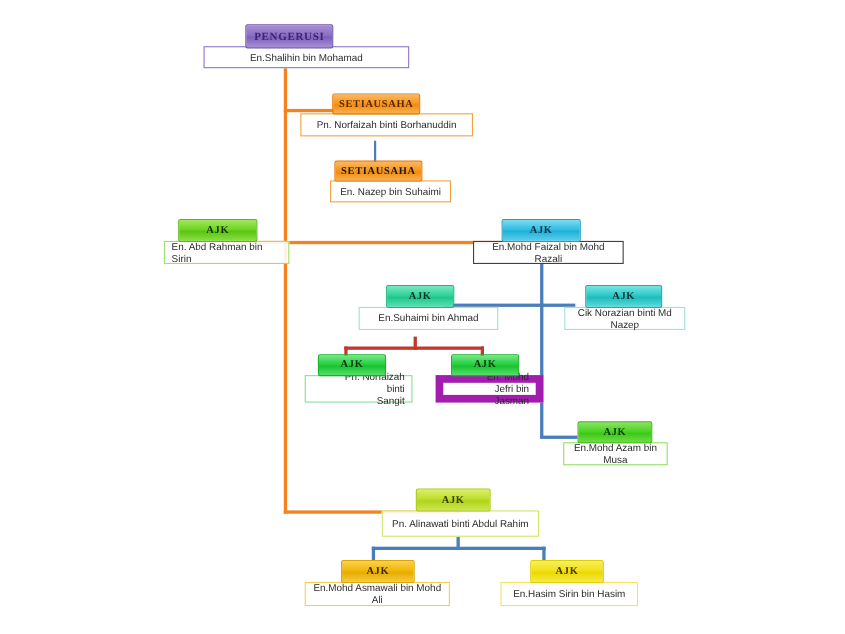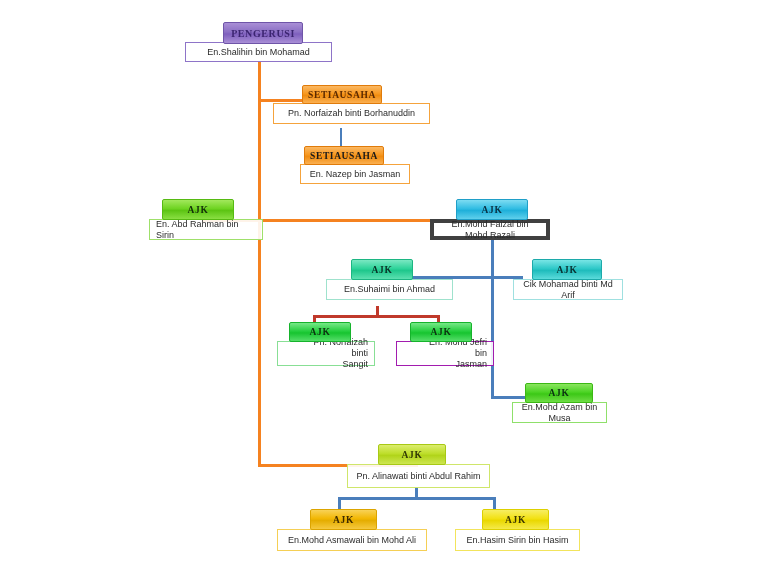--- a/index.html
+++ b/index.html
@@ -72,78 +72,78 @@
 
   <div class="conn" style="left:415px;top:488px;width:3px;height:12px;background:#4a7ebb;"></div>
   <div class="conn" style="left:338px;top:497px;width:158px;height:3px;background:#4a7ebb;"></div>
   <div class="conn" style="left:338px;top:497px;width:3px;height:13px;background:#4a7ebb;"></div>
   <div class="conn" style="left:493px;top:497px;width:3px;height:13px;background:#4a7ebb;"></div>
 
   <div class="node" style="left:185px;top:22px;">
     <div class="hdr" style="left:38px;top:0;width:80px;height:22px;font-size:10px;color:#3b2470;
                 background:linear-gradient(180deg,#a98fd6 0%,#8b6fc4 45%,#7e5fbd 55%,#a98fd6 100%);
                 border:1px solid #6f55a8;">PENGERUSI</div>
-    <div class="body ctr" style="left:0;top:20px;width:147px;height:20px;border:1px solid #8e74c8;">En.Shalihin bin Mohamad</div>
+    <div class="body ctr" style="left:0;top:20px;width:187px;height:20px;border:1px solid #8e74c8;">En.Shalihin bin Mohamad</div>
   </div>
 
   <div class="node" style="left:273px;top:85px;">
     <div class="hdr" style="left:29px;top:0;width:80px;height:19px;font-size:9.5px;color:#5c2a00;
                 background:linear-gradient(180deg,#fbb863 0%,#f79820 45%,#f08c10 55%,#fbb052 100%);
                 border:1px solid #e07b0a;">SETIAUSAHA</div>
     <div class="body ctr" style="left:0;top:18px;width:157px;height:21px;border:1px solid #f5a33c;">Pn. Norfaizah binti Borhanuddin</div>
   </div>
 
   <div class="node" style="left:300px;top:146px;">
     <div class="hdr" style="left:4px;top:0;width:80px;height:19px;font-size:9.5px;color:#1a1a1a;
                 background:linear-gradient(180deg,#fbb863 0%,#f79820 45%,#f08c10 55%,#fbb052 100%);
                 border:1px solid #e07b0a;">SETIAUSAHA</div>
-    <div class="body ctr" style="left:0;top:18px;width:110px;height:20px;border:1px solid #f5a33c;">En. Nazep  bin Jasman</div>
+    <div class="body ctr" style="left:0;top:18px;width:110px;height:20px;border:1px solid #f5a33c;">En. Nazep  bin Suhaimi</div>
   </div>
 
   <div class="node" style="left:149px;top:199px;">
     <div class="hdr" style="left:13px;top:0;width:72px;height:21px;font-size:9.5px;color:#14300a;
                 background:linear-gradient(180deg,#a2e85c 0%,#6fd422 45%,#5cc413 55%,#8adf42 100%);
                 border:1px solid #56ba12;">AJK</div>
     <div class="body" style="left:0;top:20px;width:114px;height:21px;border:1px solid #9fe06a;">En. Abd Rahman bin Sirin</div>
   </div>
 
   <div class="node" style="left:430px;top:199px;">
     <div class="hdr" style="left:26px;top:0;width:72px;height:21px;font-size:9.5px;color:#0b3244;
                 background:linear-gradient(180deg,#7ddcf2 0%,#32bde3 45%,#1fb0da 55%,#5fd0ec 100%);
                 border:1px solid #1f9fc8;">AJK</div>
-    <div class="body ctr" style="left:0;top:20px;width:120px;height:21px;border:4px solid #404040;">En.Mohd Faizal bin Mohd Razali</div>
+    <div class="body ctr" style="left:0;top:20px;width:137px;height:21px;border:1px solid #404040;">En.Mohd Faizal bin Mohd Razali</div>
   </div>
 
   <div class="node" style="left:326px;top:259px;">
     <div class="hdr" style="left:25px;top:0;width:62px;height:21px;font-size:9.5px;color:#0a3327;
                 background:linear-gradient(180deg,#7ae8c2 0%,#2fd39a 45%,#1fc78c 55%,#5ce0b0 100%);
                 border:1px solid #1cb682;">AJK</div>
     <div class="body ctr" style="left:0;top:20px;width:127px;height:21px;border:1px solid #9fe2cd;">En.Suhaimi bin Ahmad</div>
   </div>
 
   <div class="node" style="left:513px;top:259px;">
     <div class="hdr" style="left:19px;top:0;width:70px;height:21px;font-size:9.5px;color:#0a3333;
                 background:linear-gradient(180deg,#78e5e5 0%,#2ec8c8 45%,#1fbcbc 55%,#5bdbdb 100%);
                 border:1px solid #1caaaa;">AJK</div>
-    <div class="body ctr" style="left:0;top:20px;width:110px;height:21px;border:1px solid #9fe0e0;">Cik Mohamad binti Md Arif</div>
+    <div class="body ctr" style="left:0;top:20px;width:110px;height:21px;border:1px solid #9fe0e0;">Cik Norazian binti Md Nazep</div>
   </div>
 
   <div class="node" style="left:277px;top:322px;">
     <div class="hdr" style="left:12px;top:0;width:62px;height:20px;font-size:9.5px;color:#0c3311;
                 background:linear-gradient(180deg,#76e887 0%,#26cf3f 45%,#17c430 55%,#56de6a 100%);
                 border:1px solid #16b32c;">AJK</div>
     <div class="body rt" style="left:0;top:19px;width:98px;height:25px;border:1px solid #88df95;">Pn. Norfaizah binti
 Sangit</div>
   </div>
 
   <div class="node" style="left:396px;top:322px;">
     <div class="hdr" style="left:14px;top:0;width:62px;height:20px;font-size:9.5px;color:#0c3311;
                 background:linear-gradient(180deg,#76e887 0%,#26cf3f 45%,#17c430 55%,#56de6a 100%);
                 border:1px solid #16b32c;">AJK</div>
-    <div class="body rt" style="left:0;top:19px;width:98px;height:25px;border:1px solid #a21caf;">En. Mohd Jefri bin
+    <div class="body rt" style="left:0;top:19px;width:98px;height:25px;border:7px solid #a21caf;">En. Mohd Jefri bin
 Jasman</div>
   </div>
 
   <div class="node" style="left:512px;top:383px;">
     <div class="hdr" style="left:13px;top:0;width:68px;height:20px;font-size:9.5px;color:#0c3311;
                 background:linear-gradient(180deg,#8ae55e 0%,#4cd425 45%,#3cc816 55%,#6fdd46 100%);
                 border:1px solid #3bb814;">AJK</div>
     <div class="body ctr" style="left:0;top:19px;width:95px;height:21px;border:1px solid #8fe06a;">En.Mohd Azam bin Musa</div>
   </div>
 
@@ -151,21 +151,21 @@
     <div class="hdr" style="left:31px;top:0;width:68px;height:21px;font-size:9.5px;color:#333a06;
                 background:linear-gradient(180deg,#dced6e 0%,#bede2b 45%,#b1d41a 55%,#cde650 100%);
                 border:1px solid #a8c915;">AJK</div>
     <div class="body ctr" style="left:0;top:20px;width:143px;height:24px;border:1px solid #cfe66a;">Pn. Alinawati binti Abdul Rahim</div>
   </div>
 
   <div class="node" style="left:277px;top:509px;">
     <div class="hdr" style="left:33px;top:0;width:67px;height:21px;font-size:9.5px;color:#3d2a00;
                 background:linear-gradient(180deg,#f8d257 0%,#f2b704 45%,#e5ad00 55%,#f6c93f 100%);
                 border:1px solid #dca400;">AJK</div>
-    <div class="body ctr" style="left:0;top:20px;width:150px;height:22px;border:1px solid #f5cf55;">En.Mohd Asmawali bin Mohd Ali</div>
+    <div class="body ctr" style="left:0;top:20px;width:132px;height:22px;border:1px solid #f5cf55;">En.Mohd Asmawali bin Mohd Ali</div>
   </div>
 
   <div class="node" style="left:455px;top:509px;">
     <div class="hdr" style="left:27px;top:0;width:67px;height:21px;font-size:9.5px;color:#3d3700;
                 background:linear-gradient(180deg,#f7ee63 0%,#f2e114 45%,#ead800 55%,#f5ea4a 100%);
                 border:1px solid #ddd000;">AJK</div>
     <div class="body ctr" style="left:0;top:20px;width:125px;height:22px;border:1px solid #f2e45c;">En.Hasim Sirin bin Hasim</div>
   </div>
 
 </div>

